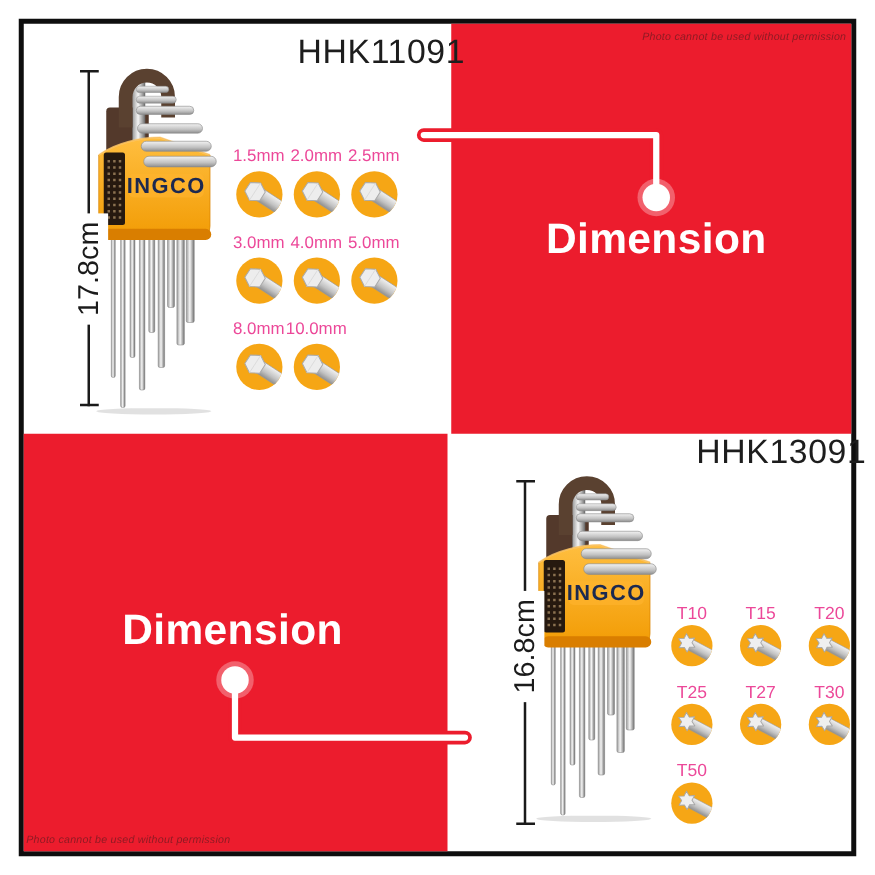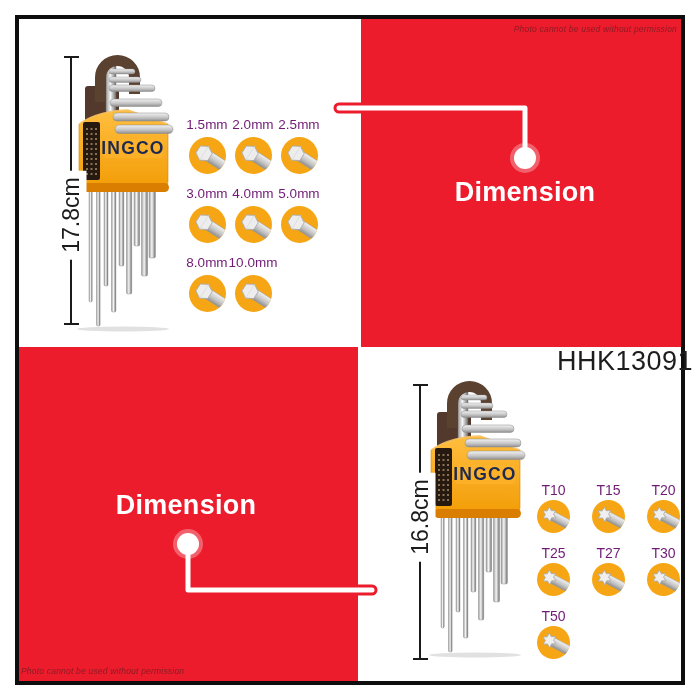--- a/index.html
+++ b/index.html
@@ -15,40 +15,40 @@
 
   .watermark { position:absolute; font-size:8.5px; font-style:italic; color:#8E1B24; letter-spacing:0.2px; }
   .wm-tr { top:24px; right:23px; }
   .wm-bl { left:21px; top:666px; }
 
   .model-title { position:absolute; font-size:27px; color:#1d1d1d; letter-spacing:0.5px; }
   .title-1 { left:238px; top:26px; }
   .title-2 { left:557px; top:346px; }
 
   .dimension-word { position:absolute; transform:translate(-50%,-50%); color:#fff;
-                    font-size:27px; font-weight:bold; letter-spacing:0.3px; }
+                    font-size:34px; font-weight:bold; letter-spacing:0.3px; }
   .dimw-tr { left:525px; top:192px; }
   .dimw-bl { left:186px; top:505px; }
 
   .callout-svg { position:absolute; left:0; top:0; pointer-events:none; }
 
   
   .dim-line { position:absolute; width:2.2px; background:#1a1a1a; }
   .dim-cap  { position:absolute; width:15px; height:2.2px; background:#1a1a1a; }
   .dim-label { position:absolute; transform:translate(-50%,-50%) rotate(-90deg);
                font-size:23px; color:#1b1b1b; background:#fff; padding:2px 7px; white-space:nowrap; }
 
   .product-photo { position:absolute; }
 
   
   .size-grid { position:absolute; display:grid; grid-template-columns:repeat(3,1fr); }
   .grid-mm   { left:184px; top:117px; grid-template-columns:repeat(3,46px); row-gap:12px; }
   .grid-torx { left:532px; top:482px; grid-template-columns:repeat(3,43px); row-gap:6px;gap:12px; }
   .size-cell { display:flex; flex-direction:column; align-items:center; }
-  .size-label { color:#701a75; }
+  .size-label { color:#ec4899; }
   .grid-mm .size-label   { font-size:13.5px; margin-bottom:5px; }
   .grid-torx .size-label { font-size:14px;  margin-bottom:2px; }
   .size-circle { border-radius:50%; background:#F6A615; overflow:hidden; }
   .grid-mm .size-circle   { width:37px; height:37px; }
   .grid-torx .size-circle { width:33px; height:33px; }
   .size-circle svg { width:100%; height:100%; display:block; }
 </style>
 </head>
 <body>
 
@@ -131,20 +131,21 @@
 
 <div id="canvas">
 
   <div class="frame"></div>
   <div class="red-panel red-tr"></div>
   <div class="red-panel red-bl"></div>
 
   <div class="watermark wm-tr">Photo cannot be used without permission</div>
   <div class="watermark wm-bl">Photo cannot be used without permission</div>
 
+  <div class="model-title title-1">HHK11091</div>
 
   <div class="dim-line" style="left:70px; top:57px; height:268px;"></div>
   <div class="dim-cap" style="left:63.5px; top:56px;"></div>
   <div class="dim-cap" style="left:63.5px; top:323px;"></div>
 
   <svg class="product-photo" style="left:73px; top:52px;" width="105" height="285" viewBox="0 0 105 285">
     <use href="#keyset"></use>
     <text x="60" y="102" text-anchor="middle" font-size="17.5" font-weight="bold" fill="#1C2950" letter-spacing="1.2">INGCO</text>
   </svg>
 

